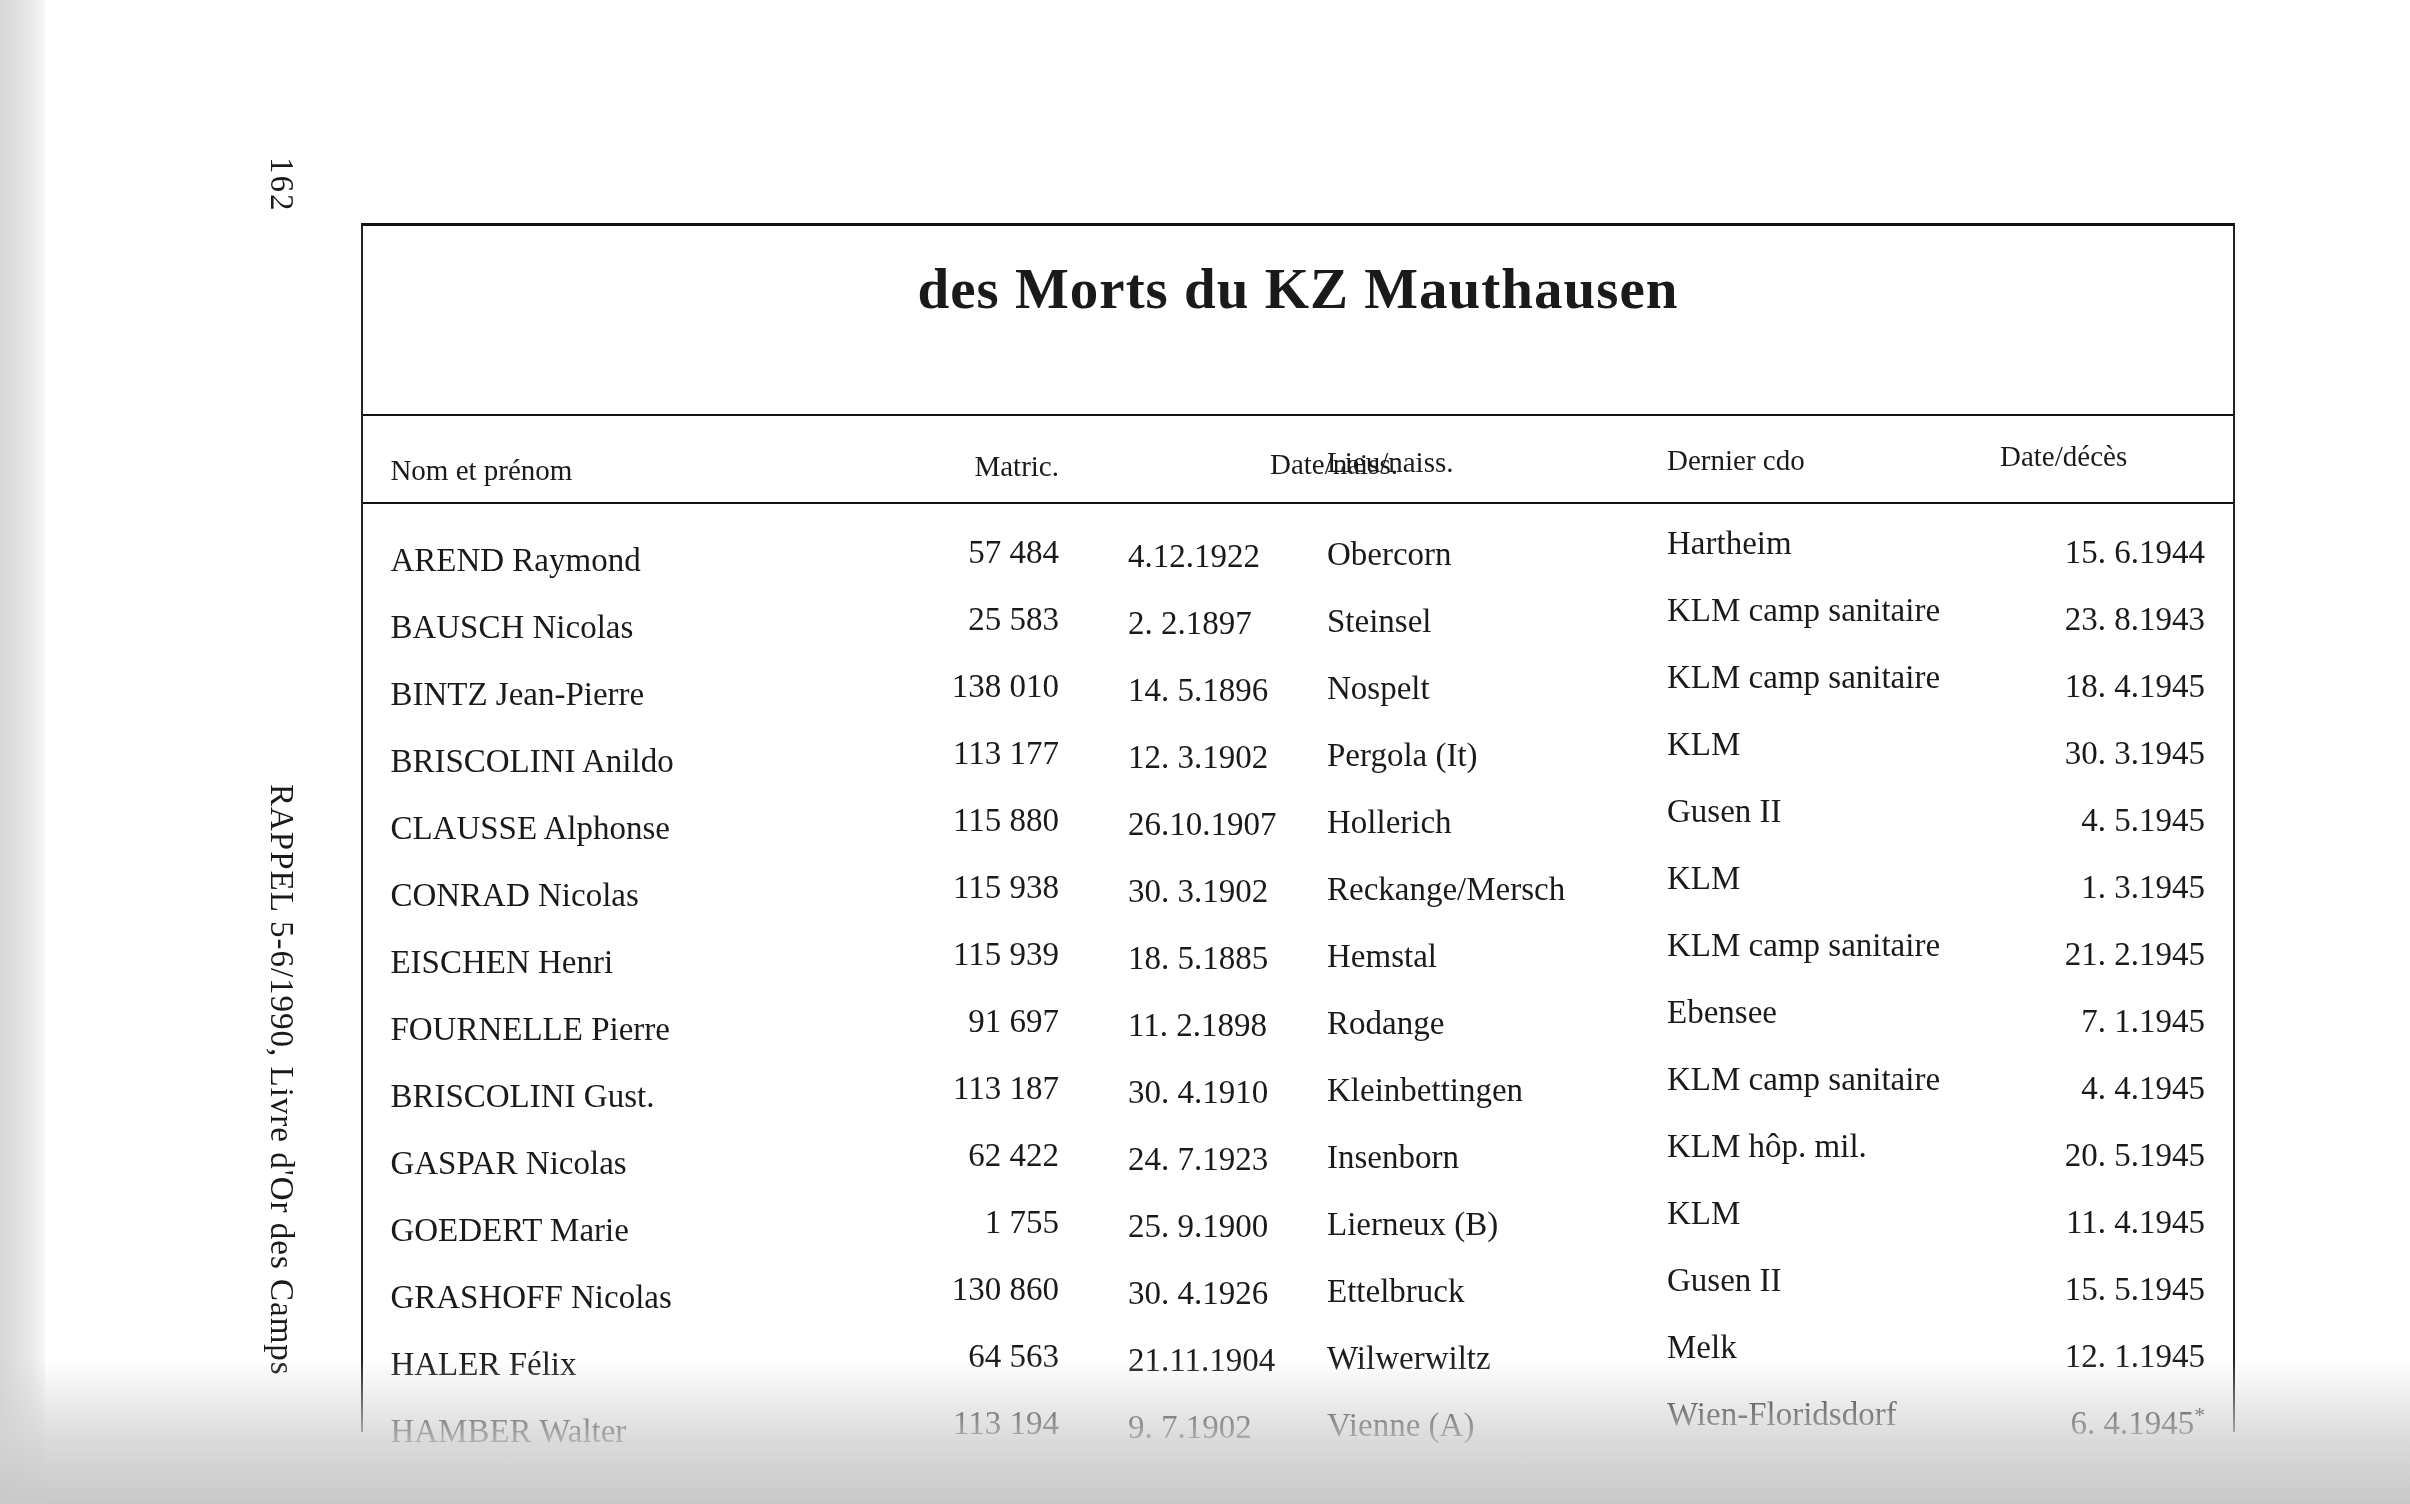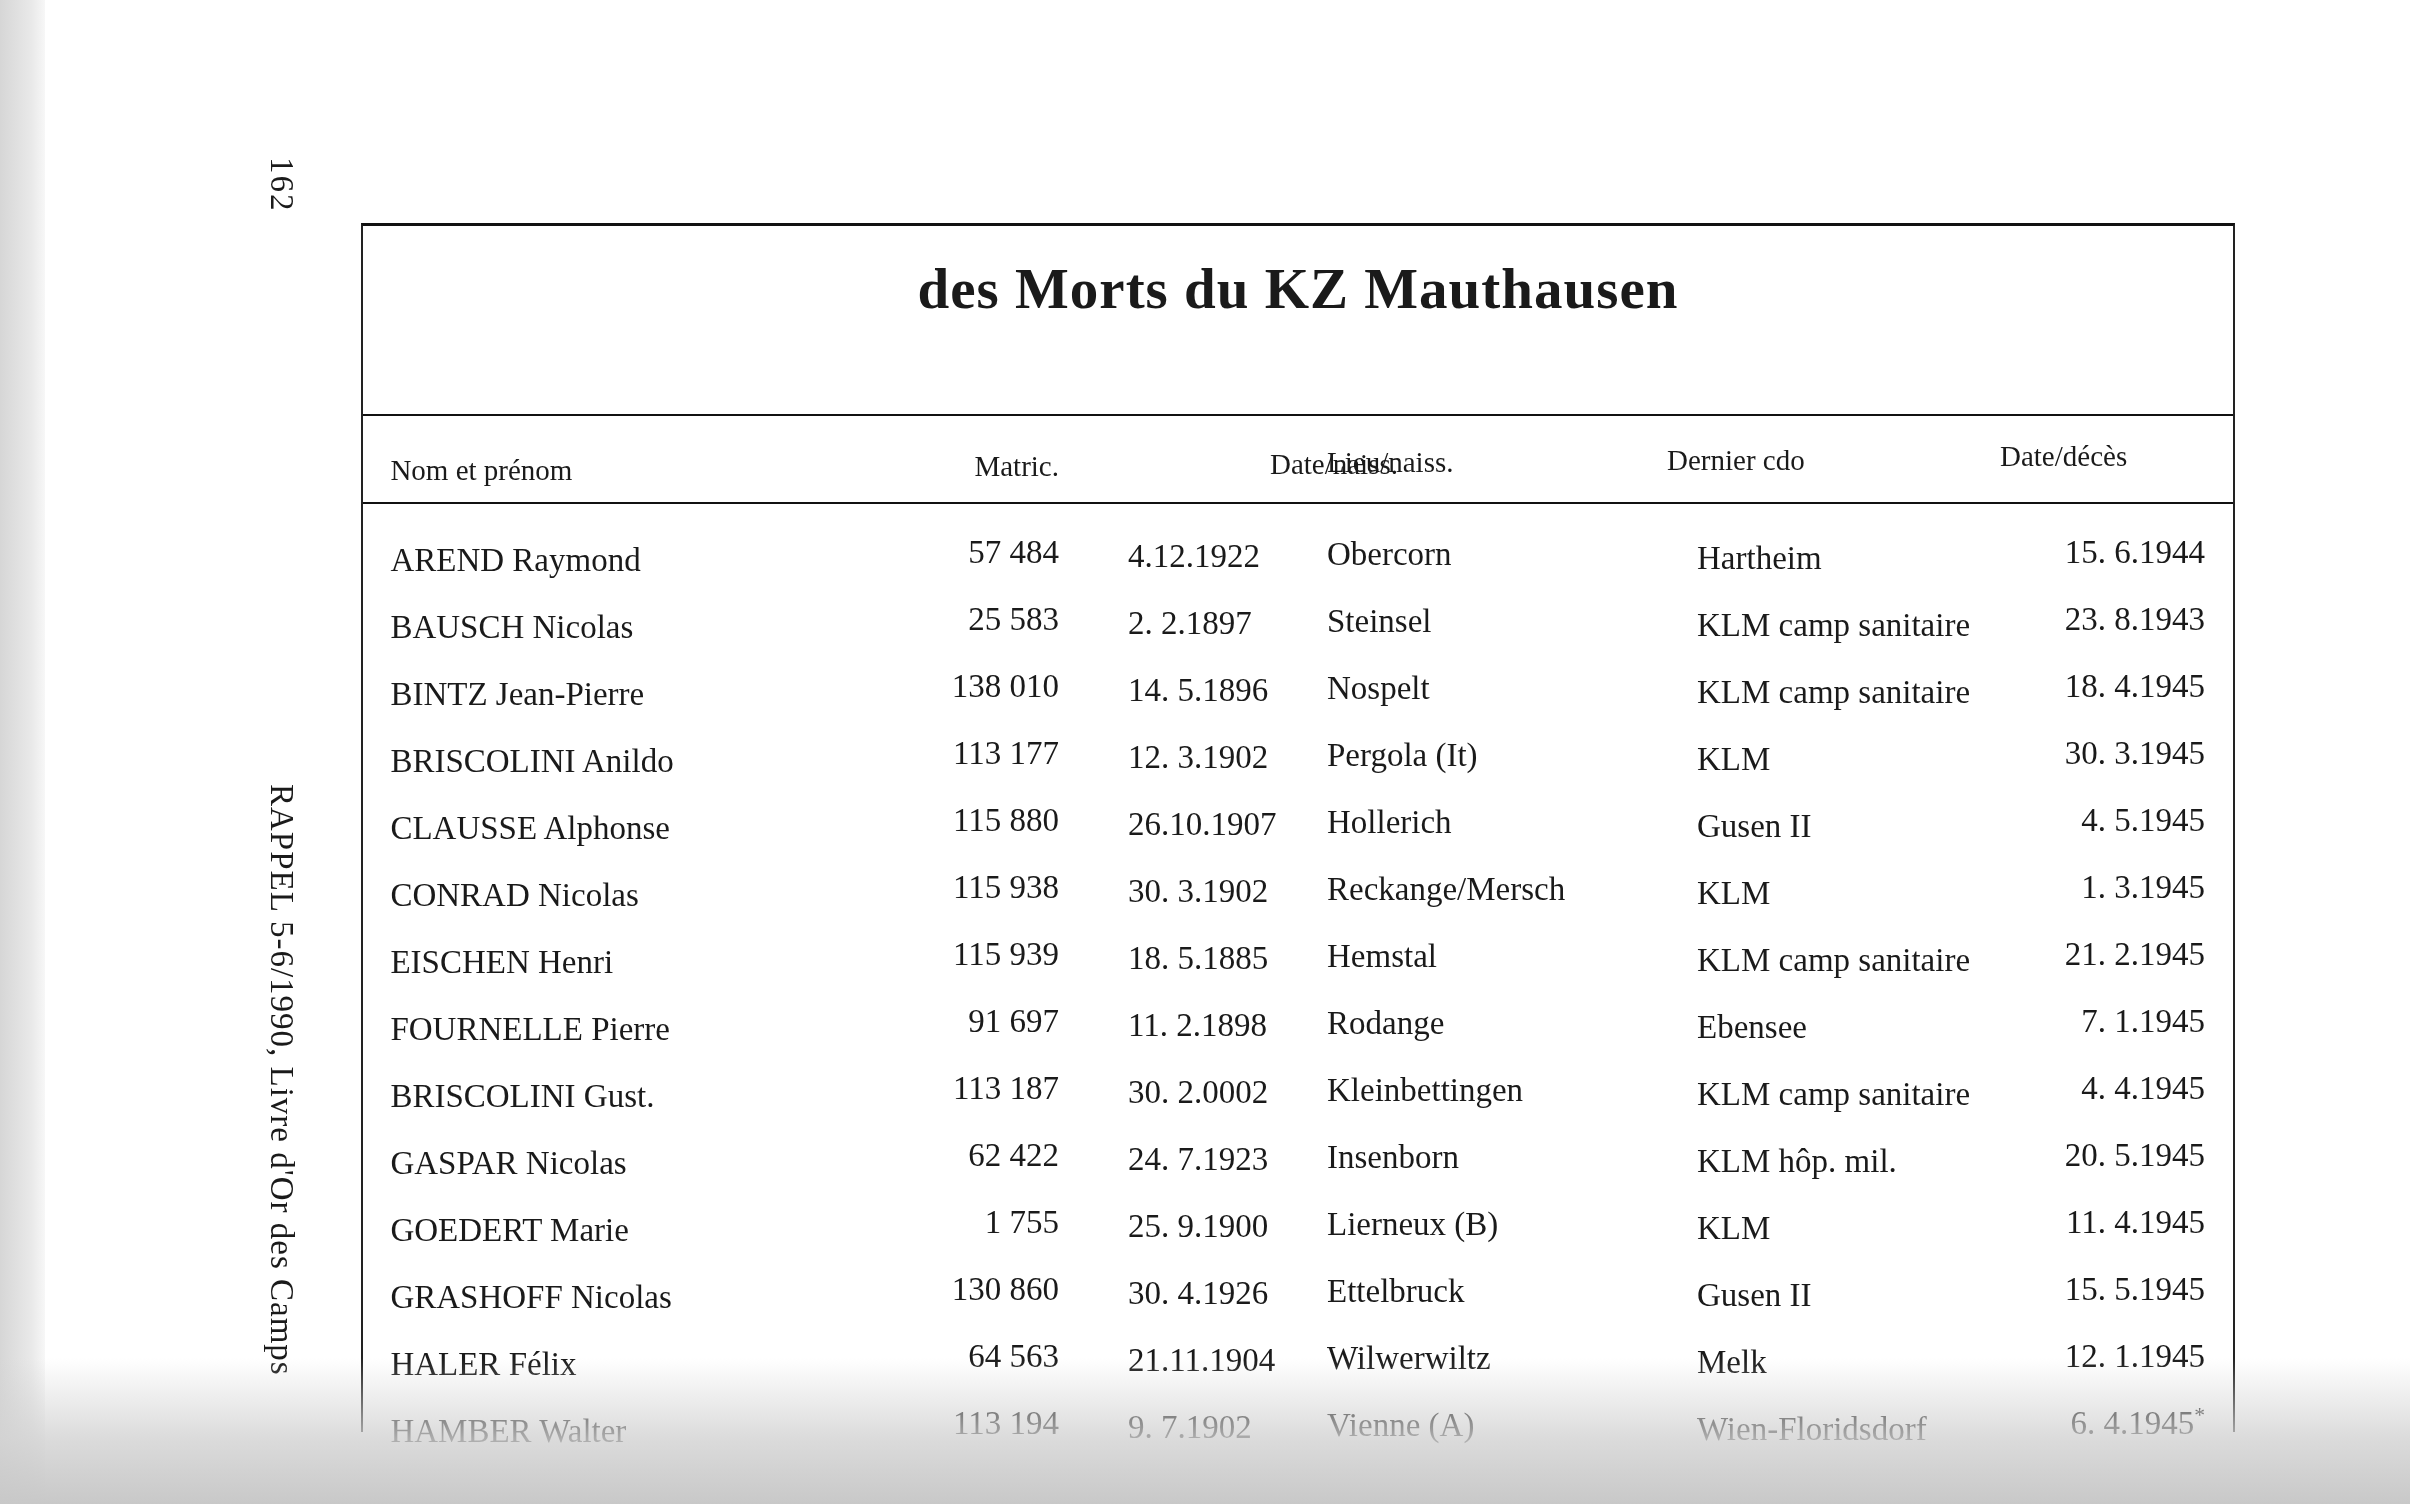--- a/index.html
+++ b/index.html
@@ -46,21 +46,21 @@
   .cell { position:absolute; white-space:nowrap; }
   .c-name { left:27.4px; }
   .c-mat  { left:510px; width:181px; text-align:right; }
   .c-dn   { left:882px; width:392px; text-align:right; }  
   .rows { position:absolute; top:296px; left:0; width:100%; }
   .row { position:relative; height:67px; font-size:33px; }
   .row .c-name { left:27.4px; top:19.6px; }
   .row .c-mat  { left:441px; width:255px; text-align:right; top:12px; }
   .row .c-dn   { left:765px; width:270px; text-align:left; top:15.7px; }
   .row .c-lieu { left:964px; top:13.7px; }
-  .row .c-cdo  { left:1304px; top:18px;margin-left:30px; }
+  .row .c-cdo  { left:1304px; top:3px; }
   .row .c-dd   { left:1607px; width:235px; text-align:right; top:9.8px; }
   .header-row .c-name { left:27.4px; top:13.7px; }
   .header-row .c-mat  { left:441px; width:255px; text-align:right; top:9.8px; }
   .header-row .c-dn   { left:765px; width:270px; text-align:right; top:7.8px; }
   .header-row .c-lieu { left:964px; top:5.9px; }
   .header-row .c-cdo  { left:1304px; top:3.9px; }
   .header-row .c-dd   { left:1637px; top:0px; }
   .asterisk { font-size:21.6px; vertical-align:super; }
 </style>
 </head>
@@ -148,21 +148,21 @@
     <span class="cell c-name">FOURNELLE Pierre</span>
     <span class="cell c-mat">91 697</span>
     <span class="cell c-dn">11. 2.1898</span>
     <span class="cell c-lieu">Rodange</span>
     <span class="cell c-cdo">Ebensee</span>
     <span class="cell c-dd"><span class="dd-val">7. 1.1945</span><span class="asterisk"></span></span>
   </div>
       <div class="row">
     <span class="cell c-name">BRISCOLINI Gust.</span>
     <span class="cell c-mat">113 187</span>
-    <span class="cell c-dn">30. 2.0002</span>
+    <span class="cell c-dn">30. 4.1910</span>
     <span class="cell c-lieu">Kleinbettingen</span>
     <span class="cell c-cdo">KLM camp sanitaire</span>
     <span class="cell c-dd"><span class="dd-val">4. 4.1945</span><span class="asterisk"></span></span>
   </div>
       <div class="row">
     <span class="cell c-name">GASPAR Nicolas</span>
     <span class="cell c-mat">62 422</span>
     <span class="cell c-dn">24. 7.1923</span>
     <span class="cell c-lieu">Insenborn</span>
     <span class="cell c-cdo">KLM hôp. mil.</span>

